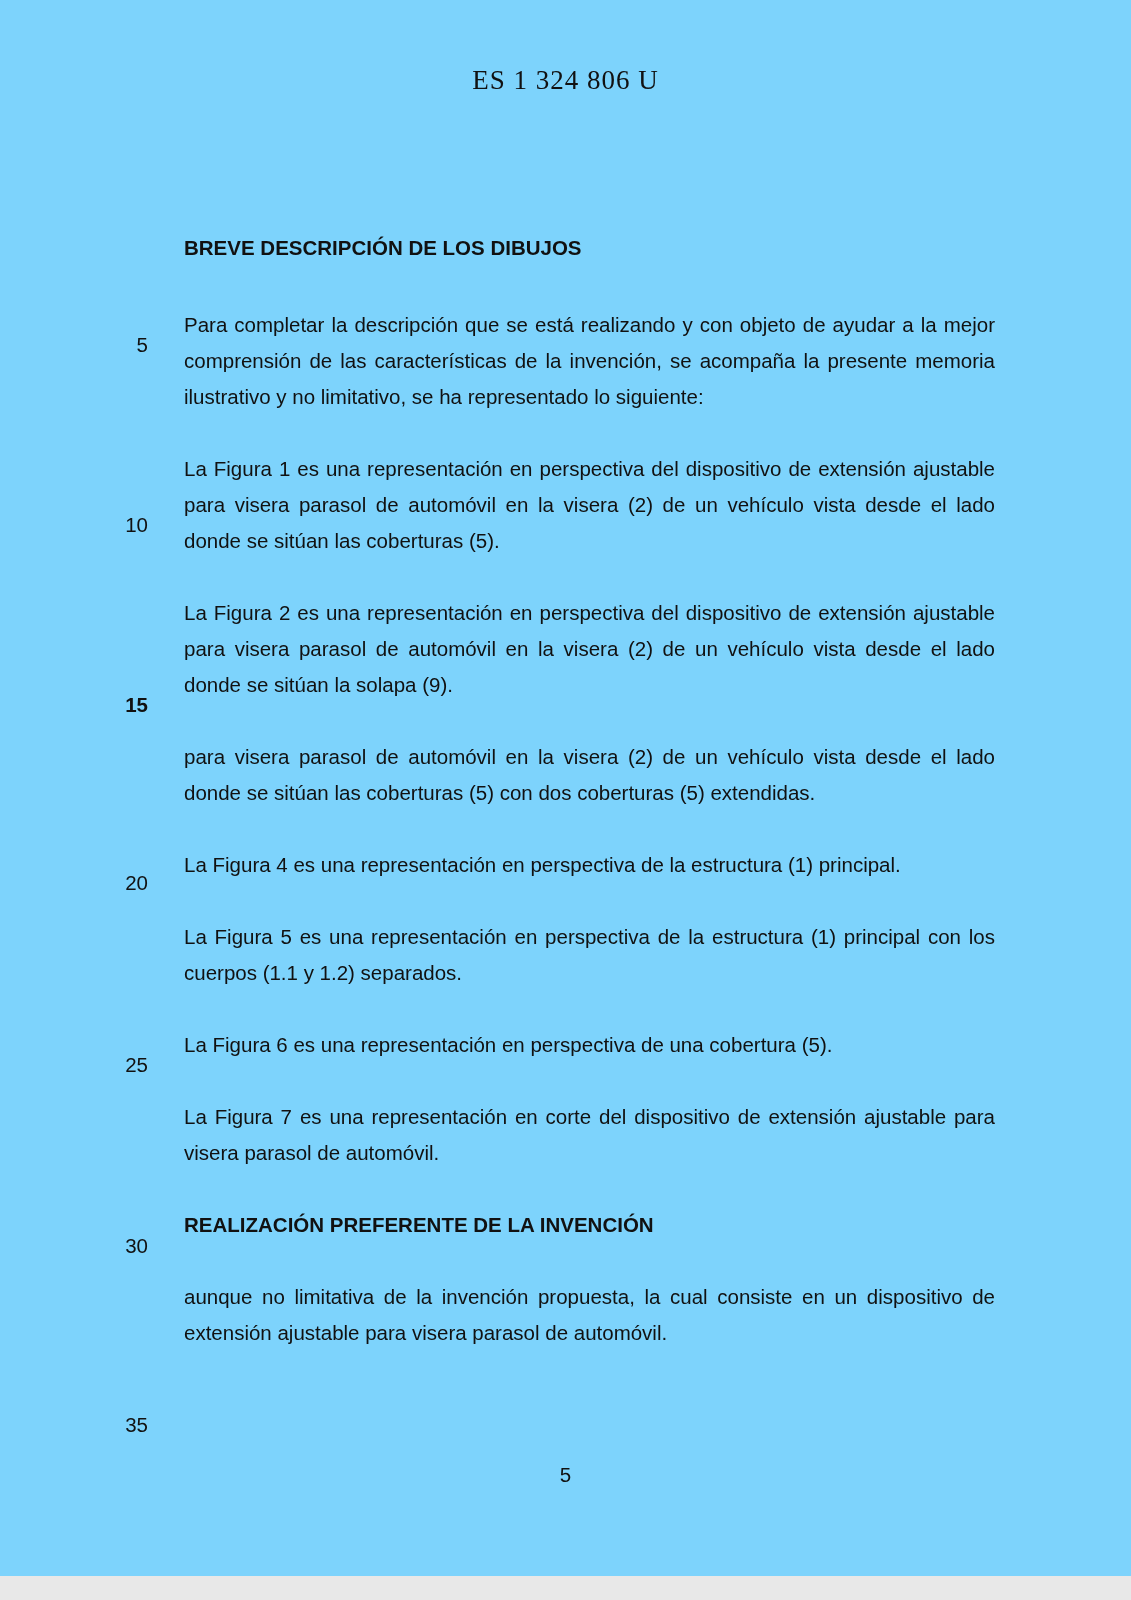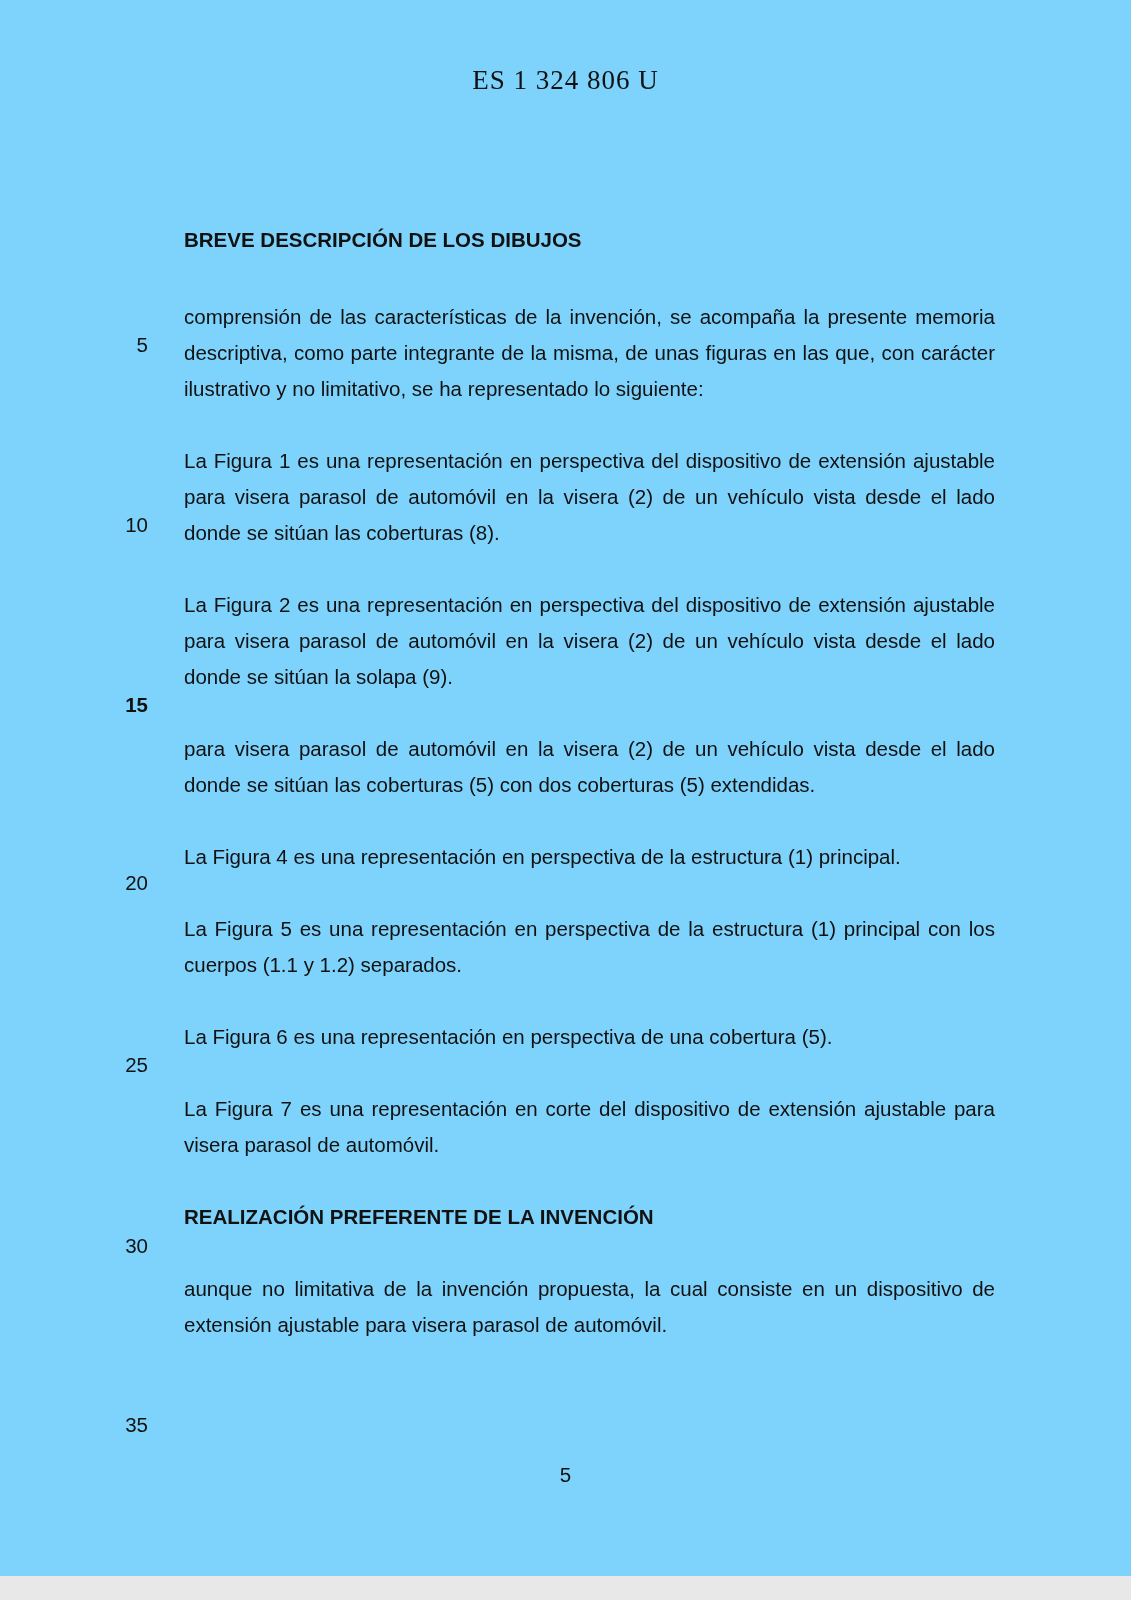--- a/index.html
+++ b/index.html
@@ -45,21 +45,21 @@
     line-height: 36px;
     font-size: 20.5px;
     color: #111111;
   }
   .doc-body {
     position: absolute;
     top: 214px;
     left: 184px;
     width: 811px;
   }
-  .section { margin: 8px 0 36px 0; }
+  .section { margin: 16px 0 36px 0; }
   .section.title-heading { margin-bottom: 41px; }
   .section .line {
     height: 36px;
     line-height: 36px;
     text-align: justify;
     text-align-last: justify;
     white-space: normal;
     overflow: visible;
   }
   .section .line.last { text-align-last: left; }
@@ -96,28 +96,28 @@
       <div class="line-number" style="top: 1047px;">25</div>
       <div class="line-number" style="top: 1228px;">30</div>
       <div class="line-number" style="top: 1407px;">35</div>
     </div>
 
   <div class="doc-body">
       <div class="section title-heading">
         <div class="line last">BREVE DESCRIPCIÓN DE LOS DIBUJOS</div>
       </div>
       <div class="section paragraph">
+        <div class="line">Para completar la descripción que se está realizando y con objeto de ayudar a la mejor</div>
         <div class="line">comprensión de las características de la invención, se acompaña la presente memoria</div>
-        <div class="line">descriptiva, como parte integrante de la misma, de unas figuras en las que, con carácter</div>
         <div class="line last">ilustrativo y no limitativo, se ha representado lo siguiente:</div>
       </div>
       <div class="section paragraph">
         <div class="line">La Figura 1 es una representación en perspectiva del dispositivo de extensión ajustable</div>
         <div class="line">para visera parasol de automóvil en la visera (2) de un vehículo vista desde el lado</div>
-        <div class="line last">donde se sitúan las coberturas (8).</div>
+        <div class="line last">donde se sitúan las coberturas (5).</div>
       </div>
       <div class="section paragraph">
         <div class="line">La Figura 2 es una representación en perspectiva del dispositivo de extensión ajustable</div>
         <div class="line">para visera parasol de automóvil en la visera (2) de un vehículo vista desde el lado</div>
         <div class="line last">donde se sitúan la solapa (9).</div>
       </div>
       <div class="section paragraph">
         <div class="line">para visera parasol de automóvil en la visera (2) de un vehículo vista desde el lado</div>
         <div class="line last">donde se sitúan las coberturas (5) con dos coberturas (5) extendidas.</div>
       </div>

